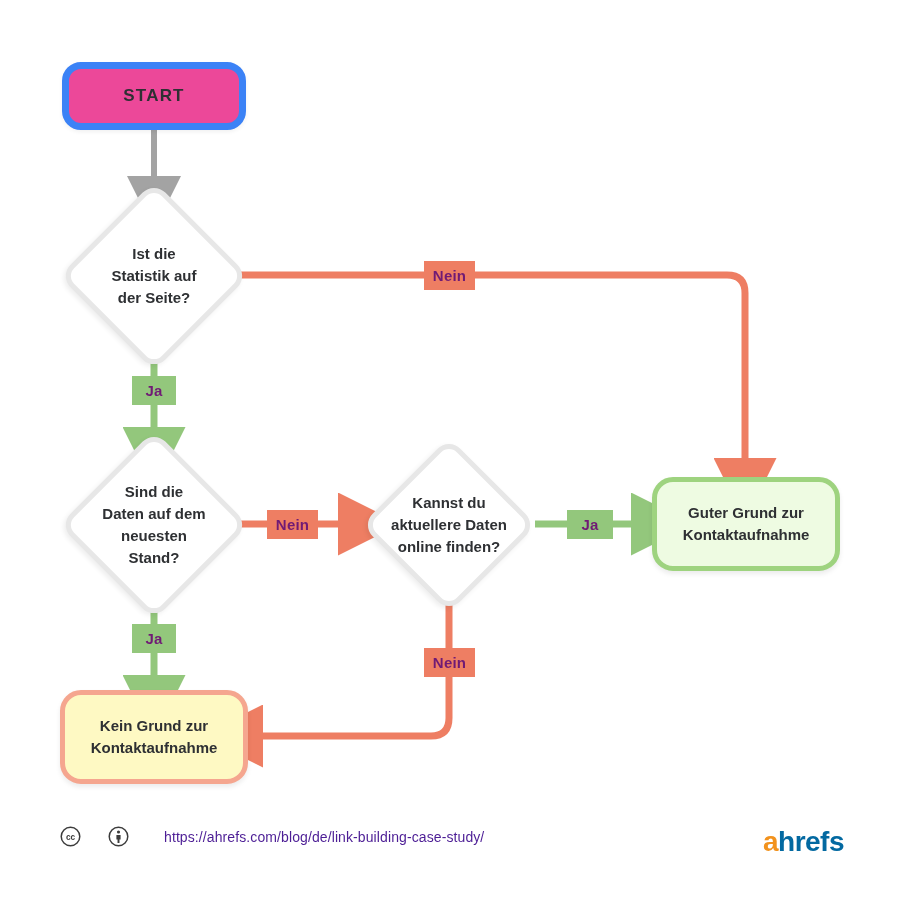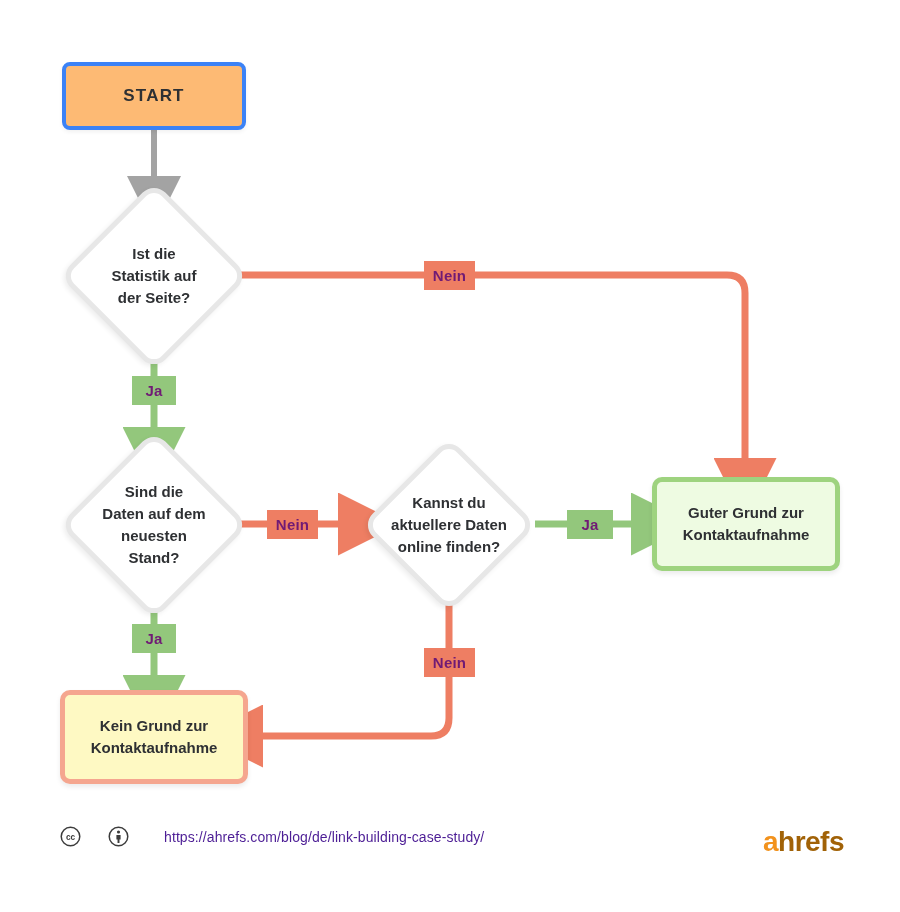--- a/index.html
+++ b/index.html
@@ -25,23 +25,23 @@
     left: 0;
     top: 0;
     width: 900px;
     height: 912px;
   }
 
   
   .node-terminator {
     position: absolute;
     box-sizing: border-box;
-    background: #fdba74;
-    border: 4px solid #3b82f6;
-    border-radius: 8px;
+    background: #ec4899;
+    border: 7px solid #3b82f6;
+    border-radius: 19px;
     box-shadow: 0 2px 4px rgba(0,0,0,0.06);
     display: flex;
     align-items: center;
     justify-content: center;
     color: #2e3033;
     font-weight: bold;
     font-size: 17px;
     letter-spacing: 1.2px;
   }
 
@@ -72,21 +72,21 @@
     font-size: 15px;
     line-height: 22px;
     white-space: pre-line;
     padding: 0 4px;
   }
 
   
   .node-result {
     position: absolute;
     box-sizing: border-box;
-    border-radius: 10px;
+    border-radius: 21px;
     border-width: 5px;
     border-style: solid;
     display: flex;
     align-items: center;
     justify-content: center;
     text-align: center;
     color: #2e3033;
     font-weight: bold;
     font-size: 15px;
     line-height: 22px;
@@ -134,21 +134,21 @@
   .logo {
     position: absolute;
     right: 56px;
     top: 826px;
     font-size: 28px;
     font-weight: bold;
     letter-spacing: -0.5px;
     line-height: 32px;
   }
   .logo .a { color: #f2921d; }
-  .logo .hrefs { color: #a16207; }
+  .logo .hrefs { color: #0369a1; }
 </style>
 </head>
 <body>
 
 <div id="canvas">
 
   <svg id="edges" viewBox="0 0 900 912">
     <defs>
       <marker id="arrow-gray" markerWidth="10" markerHeight="9" refX="1" refY="4.5" orient="auto" markerUnits="strokeWidth">
         <path d="M0,0 L9,4.5 L0,9 z" fill="#a3a3a3"></path>

